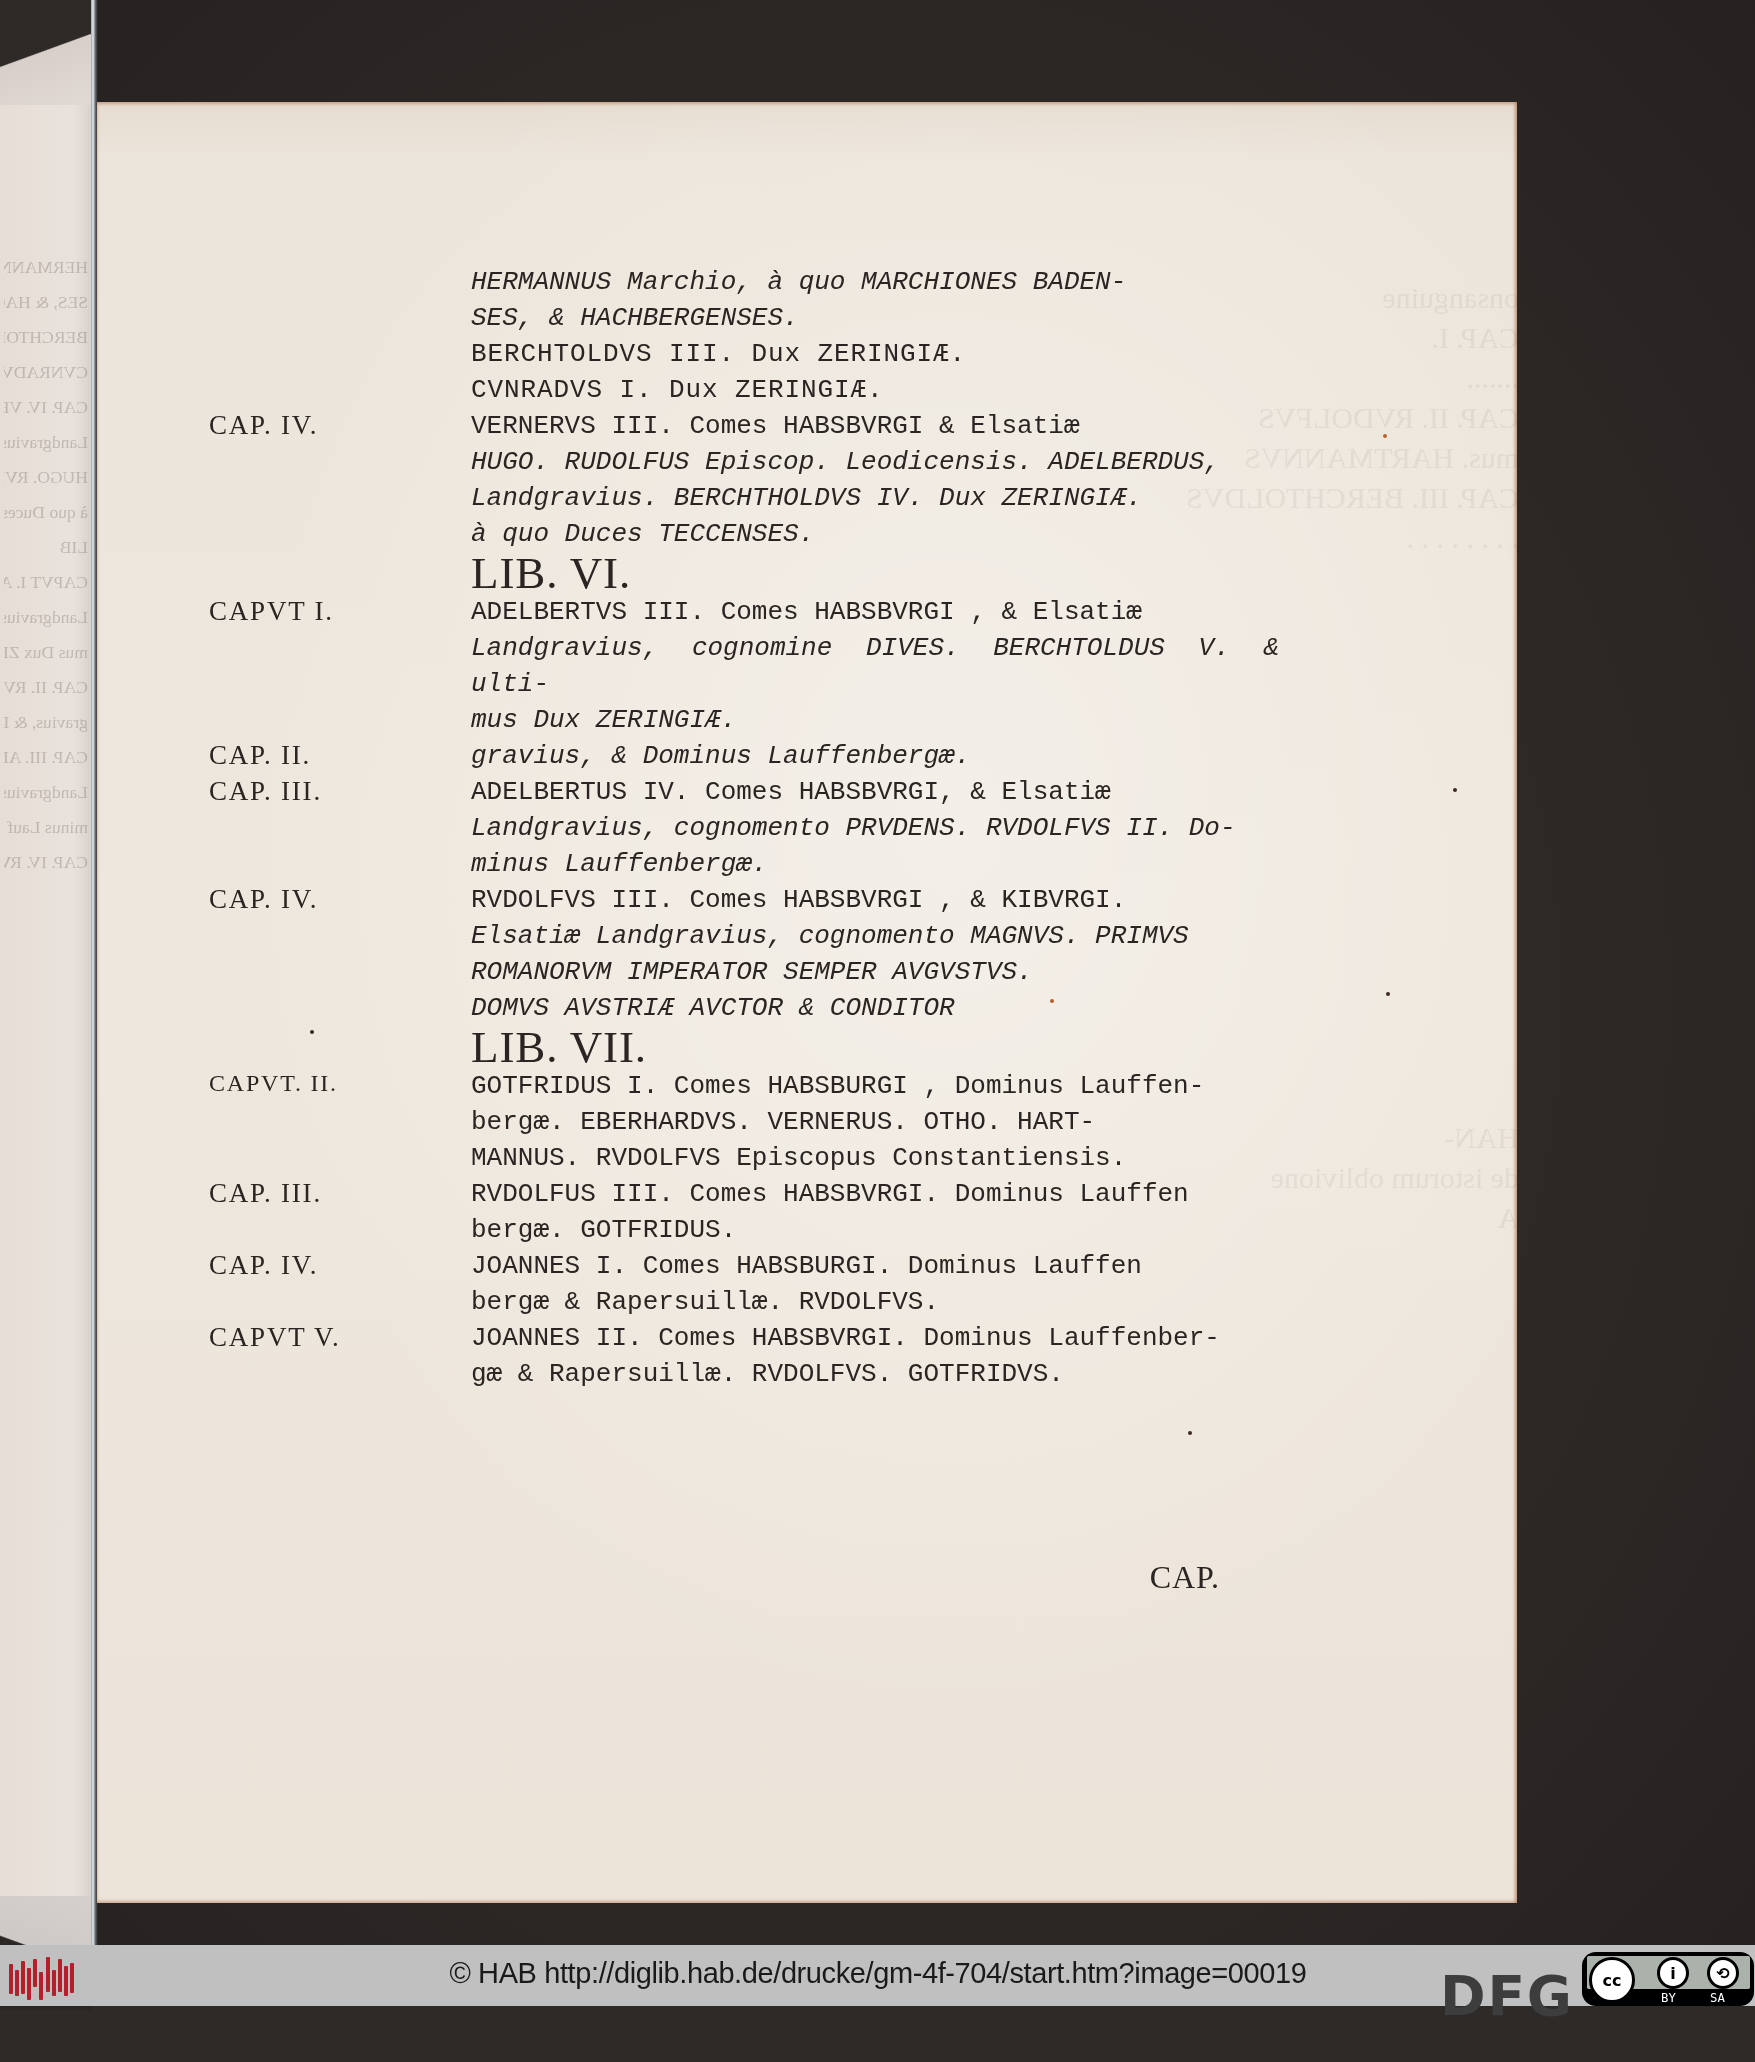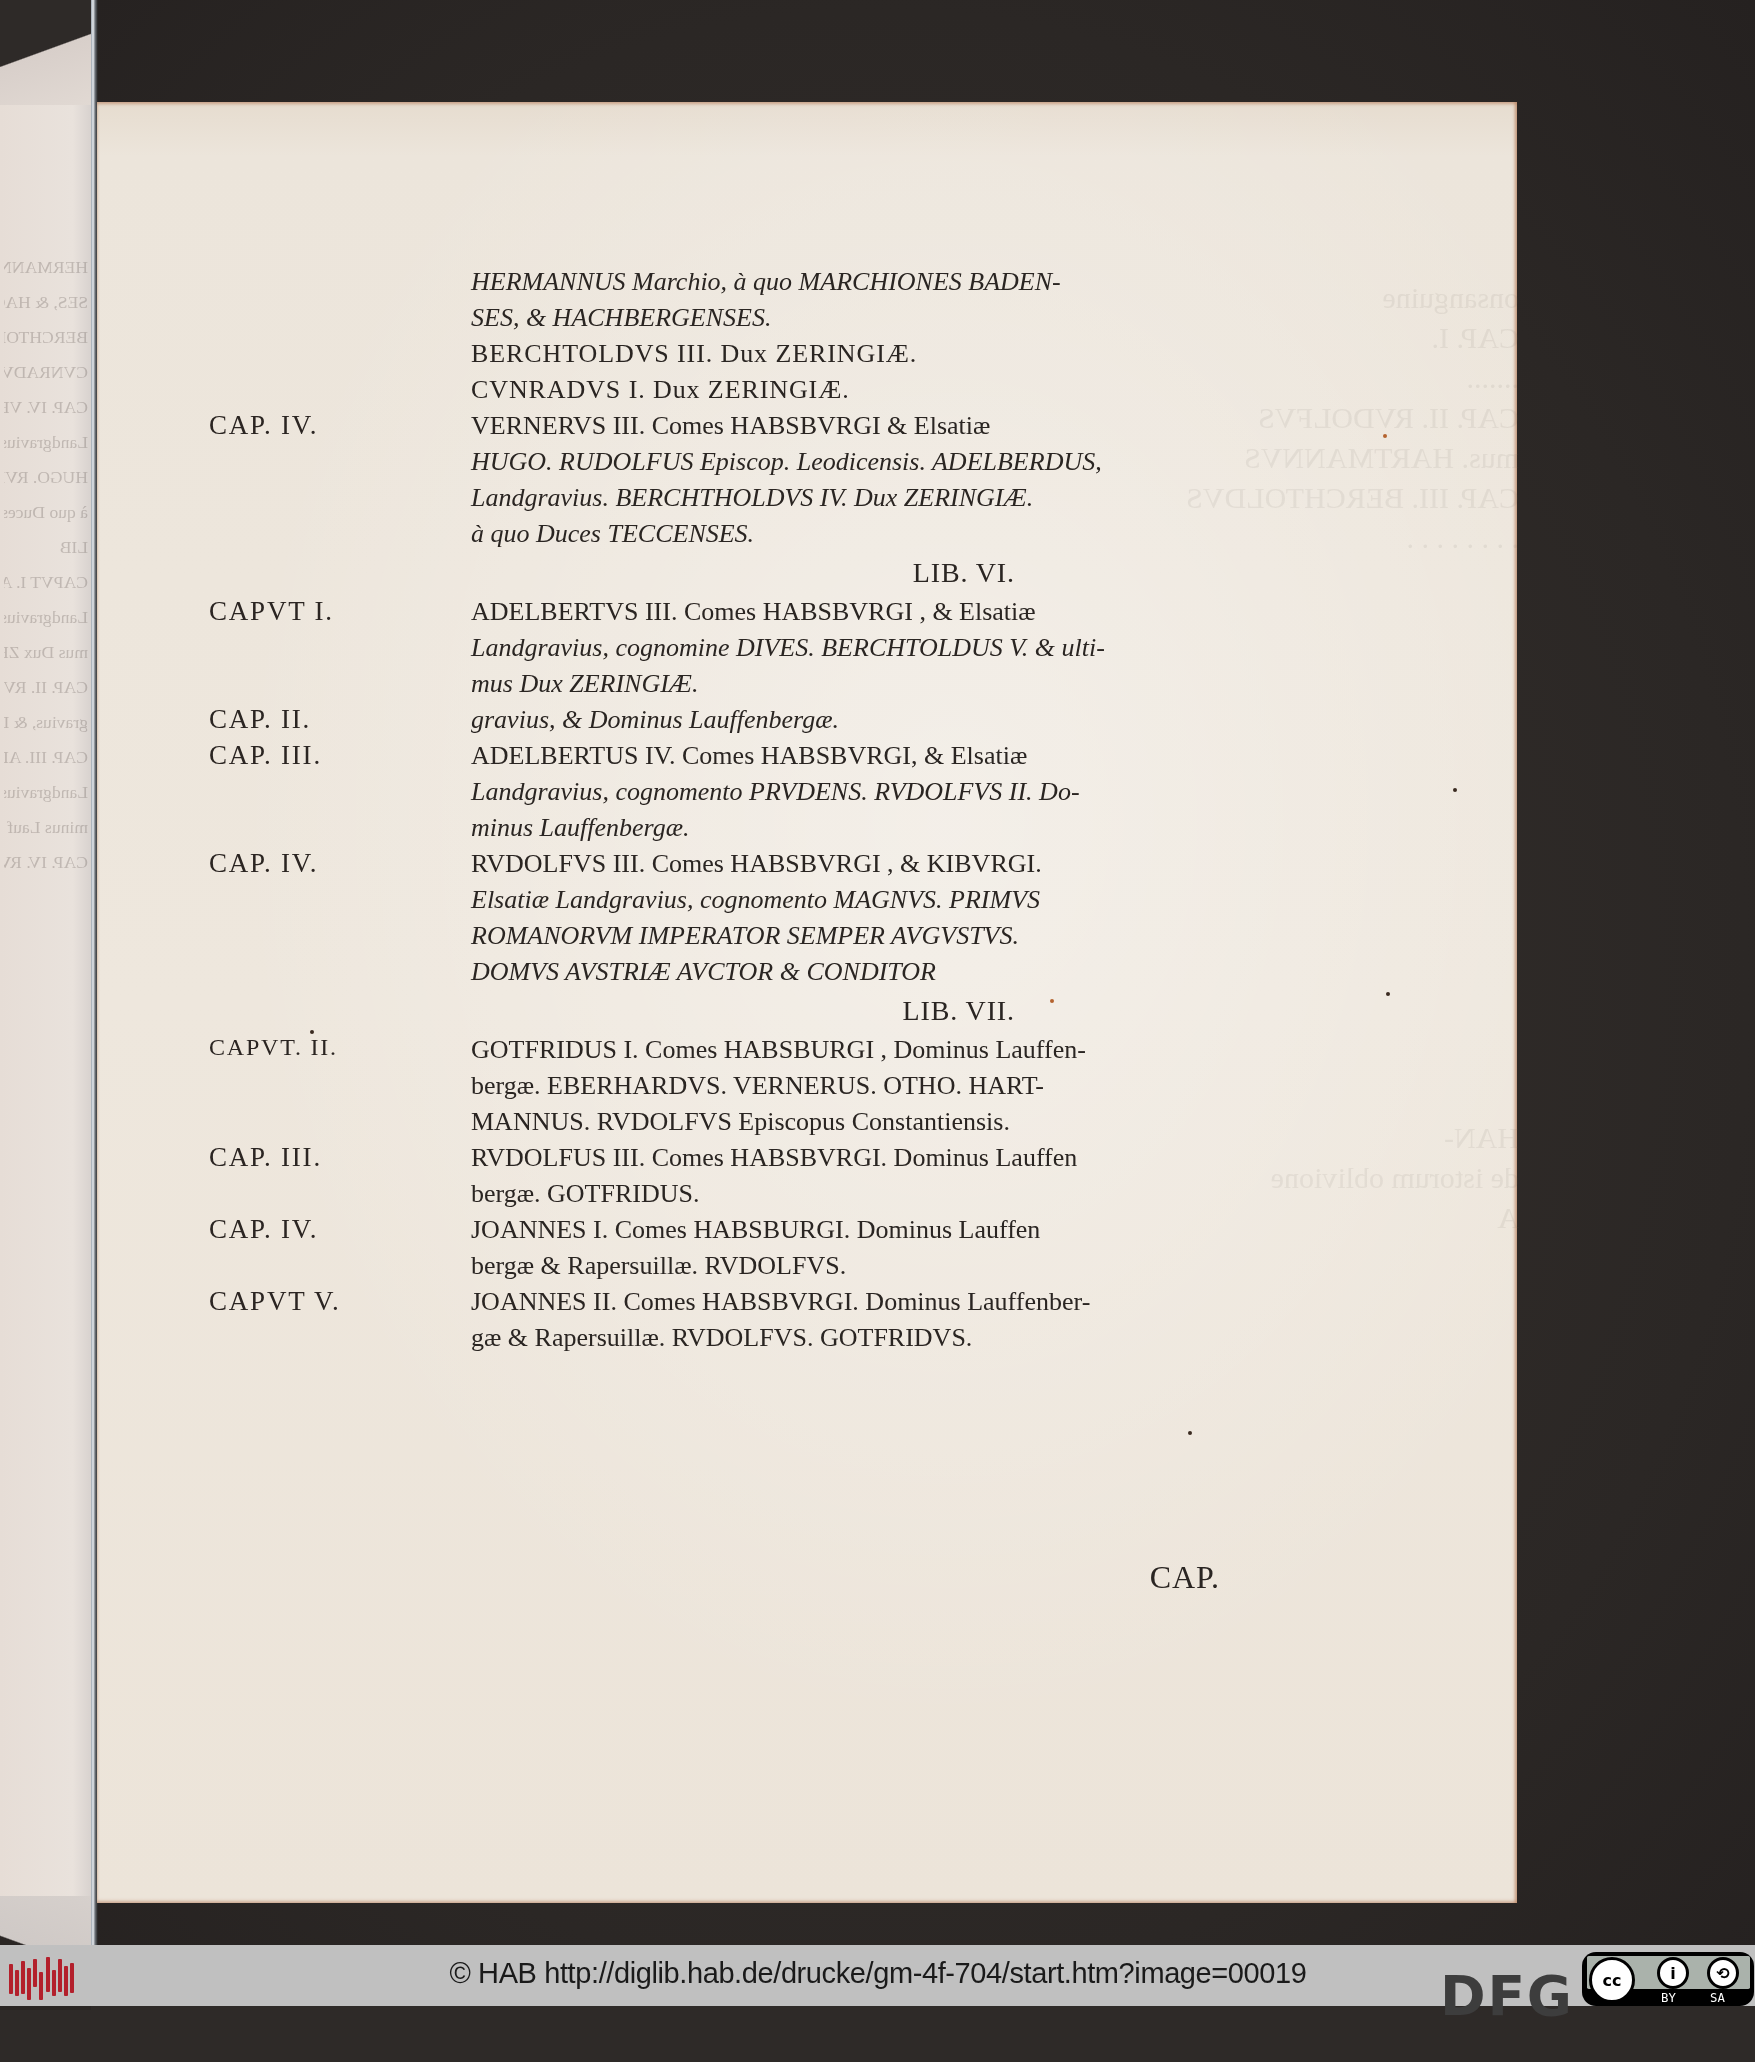--- a/index.html
+++ b/index.html
@@ -57,26 +57,26 @@
     position:absolute; left:112px; top:162px; width:983px;
     color:#2a2522;
   }
   .row { position:relative; display:block; }
   .label {
     position:absolute; left:0; font-size:27px; letter-spacing:1.8px;
     font-family:"Liberation Serif", serif; color:#2b2522;
   }
   .content {
     margin-left:262px; width:808px; font-size:26px; line-height:36px;
-    font-family:Liberation Serif, serif; text-align:justify;
+    font-family:Liberation Mono, monospace; text-align:justify;
   }
   .content .it { font-style:italic; }
   .content .sc { letter-spacing:0.9px; }
   .lib-heading {
-    text-align:right; font-size:28px; line-height:42px; letter-spacing:0.9px;
+    text-align:left; font-size:45px; line-height:42px; letter-spacing:0.9px;
     font-family:"Liberation Serif", serif; margin-left:262px; width:544px;
   }
   .catchword {
     position:absolute; right:297px; top:1457px;
     font-size:32px; font-family:"Liberation Serif", serif; color:#2a2522; letter-spacing:0.9px;
   }
 
   
   .footer {
     position:absolute; left:0; top:1945px; width:1747px; height:61px;

